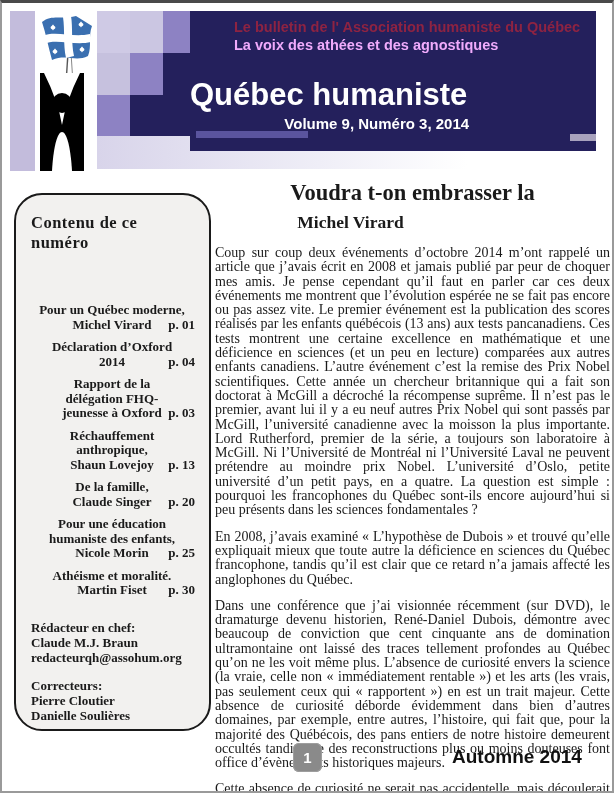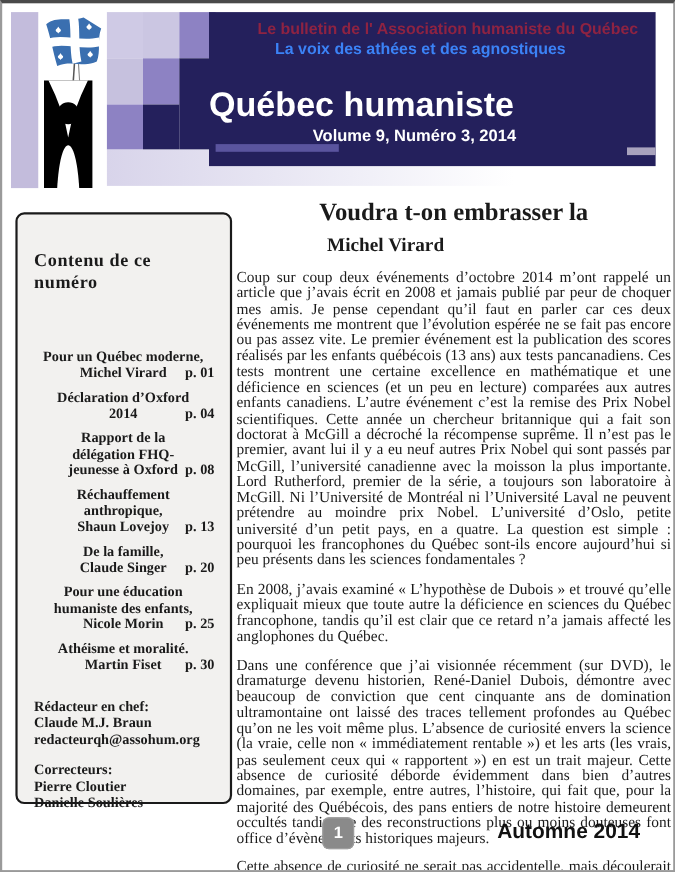--- a/index.html
+++ b/index.html
@@ -7,37 +7,37 @@
     position:relative;width:614px;height:793px;margin:0 auto;
     background:#ffffff;box-sizing:border-box;
     border:2px solid #9a9a9a;border-top:3px solid #4a4a4a;
     font-family:"Liberation Serif","DejaVu Serif",serif;
     overflow:hidden;color:#1a1a1a;
   }
   
   .navy-box{position:absolute;left:188px;top:8px;width:406px;height:140px;background:#24205c;}
   .hdr-line1{position:absolute;left:44px;top:8px;font-family:"Liberation Sans",sans-serif;
     font-weight:bold;font-size:14.5px;color:#8e2342;white-space:nowrap;}
-  .hdr-line2{position:absolute;left:60px;top:26px;font-family:"Liberation Sans",sans-serif;
-    font-weight:bold;font-size:14.5px;color:#3b82f6;white-space:nowrap;}
+  .hdr-line2{position:absolute;left:44px;top:26px;font-family:"Liberation Sans",sans-serif;
+    font-weight:bold;font-size:14.5px;color:#f0abfc;white-space:nowrap;}
   .hdr-title{position:absolute;left:0;top:66px;width:100%;text-align:left;
     font-family:"Liberation Sans",sans-serif;font-weight:bold;font-size:31px;color:#ffffff;}
   .hdr-vol{position:absolute;left:0;top:104px;width:92%;text-align:center;
     font-family:"Liberation Sans",sans-serif;font-weight:bold;font-size:15px;color:#ffffff;}
   .navy-edge{position:absolute;left:194px;top:128px;width:112px;height:7px;background:#5a549e;}
   .navy-corner{position:absolute;left:568px;top:131px;width:26px;height:7px;background:#a8a2bd;}
   
   .sq{position:absolute;}
   .band{position:absolute;left:95px;top:133px;width:370px;height:33px;
     background:linear-gradient(to right,#d8d4ea 0%,#efeef7 60%,#ffffff 100%);}
   .leftbar{position:absolute;left:8px;top:8px;width:25px;height:160px;background:#c3bcdc;}
   .logostrip{position:absolute;left:33px;top:8px;width:62px;height:160px;background:#ffffff;}
   
   .sidebar{position:absolute;left:12px;top:190px;width:197px;height:538px;box-sizing:border-box;
-    background:#f2f1ef;border:2px solid #1a1a1a;border-radius:8px;padding:32px 12px 0 15px;}
+    background:#f2f1ef;border:2px solid #1a1a1a;border-radius:28px;padding:18px 12px 0 15px;}
   .toc-head{font-weight:bold;font-size:16.5px;letter-spacing:.5px;}
   .toc-list{margin-top:50px;}
   .toc-item{position:relative;font-weight:bold;font-size:13px;line-height:14.5px;
     margin-bottom:8px;padding-right:4px;text-align:center;}
   .toc-page{position:absolute;right:2px;bottom:0;}
   .staff{margin-top:22px;font-weight:bold;font-size:13px;line-height:15px;}
   .staff .gap{height:13px;}
   
   .article{position:absolute;left:213px;top:176px;width:395px;}
   .art-title{margin:0;text-align:center;font-weight:bold;font-size:22.5px;line-height:27px;}
@@ -99,21 +99,21 @@
       <circle cx="27" cy="30" r="10" fill="#000000"></circle>
       <path d="M17 98 C 20 46 34 46 37 98 Z" fill="#ffffff"></path>
     </svg>
   </div>
 
   <div class="sidebar">
     <div class="toc-head">Contenu de ce numéro</div>
     <div class="toc-list" id="toc-list">
         <div class="toc-item">Pour un Québec moderne,<br>Michel Virard<span class="toc-page">p. 01</span></div>
         <div class="toc-item">Déclaration d’Oxford<br>2014<span class="toc-page">p. 04</span></div>
-        <div class="toc-item">Rapport de la<br>délégation FHQ-<br>jeunesse à Oxford<span class="toc-page">p. 08</span></div>
+        <div class="toc-item">Rapport de la<br>délégation FHQ-<br>jeunesse à Oxford<span class="toc-page">p. 03</span></div>
         <div class="toc-item">Réchauffement<br>anthropique,<br>Shaun Lovejoy<span class="toc-page">p. 13</span></div>
         <div class="toc-item">De la famille,<br>Claude Singer<span class="toc-page">p. 20</span></div>
         <div class="toc-item">Pour une éducation<br>humaniste des enfants,<br>Nicole Morin<span class="toc-page">p. 25</span></div>
         <div class="toc-item">Athéisme et moralité.<br>Martin Fiset<span class="toc-page">p. 30</span></div>
       </div>
     <div class="staff">
       <div>Rédacteur en chef:</div>
       <div>Claude M.J. Braun</div>
       <div>redacteurqh@assohum.org</div>
       <div class="gap"></div>

